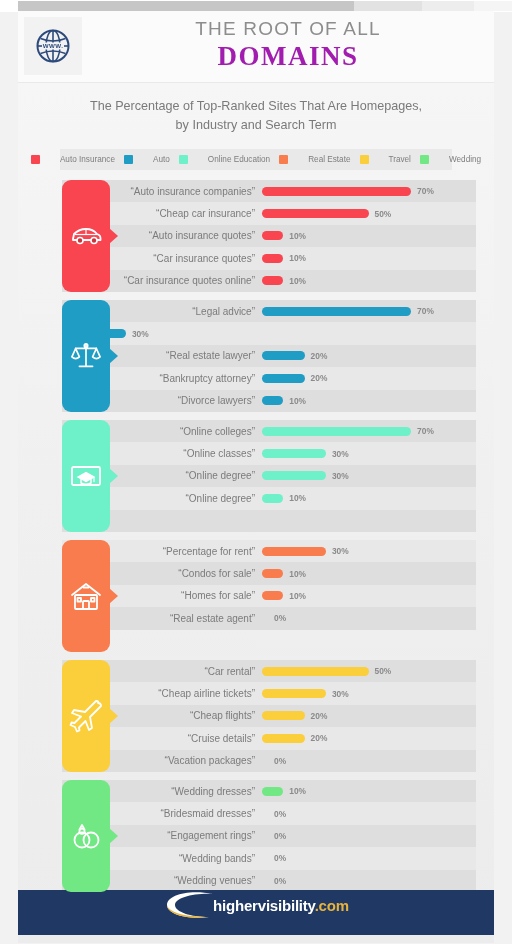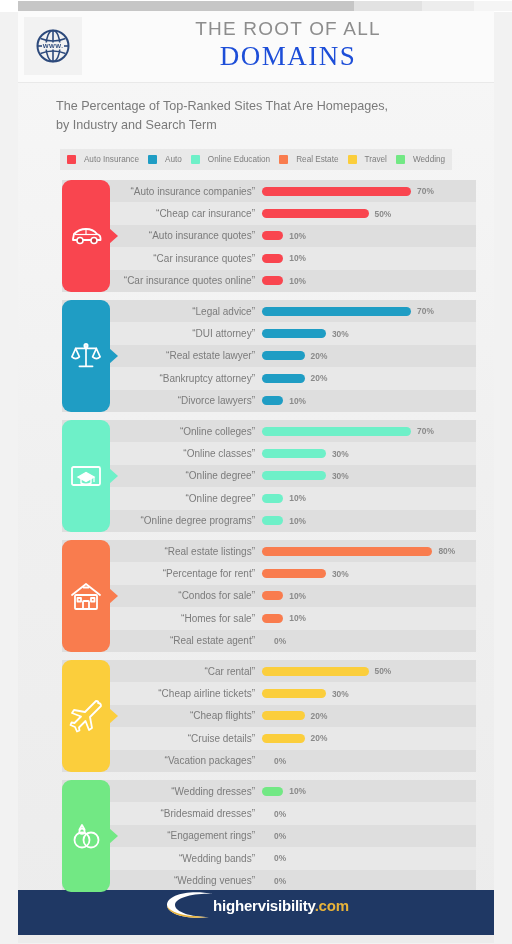--- a/index.html
+++ b/index.html
@@ -43,38 +43,38 @@
     display:flex; align-items:center; justify-content:center;
   }
   .title-wrap { position:absolute; left:80px; top:6px; width:380px; text-align:center; }
   .title-top {
     font-size: 19px; letter-spacing: 1.2px; color: #8d8d8d;
     font-family: "Liberation Sans", sans-serif; font-weight: 400;
     line-height: 24px;
   }
   .title-main {
     font-family: "Liberation Serif", serif;
-    font-weight: normal; font-size: 27px; color: #1d4ed8;
+    font-weight: bold; font-size: 27px; color: #a21caf;
     letter-spacing: 1.5px; line-height: 30px;
   }
 
   
   .subtitle {
-    margin: 14px auto 0; width: 400px; 
+    margin: 14px auto 0; width: 400px; text-align: center;
     font-size: 12.6px; color: #7a7a7a; line-height: 19px;
   }
 
   
   .legend {
     margin: 14px auto 0; width: 392px; height: 21px;
     background: #e9e9e9;
     display: flex; align-items: center; justify-content: center;
     gap: 9px; padding: 0 8px;
   }
-  .legend-item { display:flex; align-items:flex-end; gap:8px; }
+  .legend-item { display:flex; align-items:flex-end; gap:20px; }
   .legend-swatch { width: 9px; height: 9px; border-radius: 1px; display:block; }
   .legend-label { font-size: 8.2px; color: #7e7e7e; white-space: nowrap; }
 
   
   .sections { margin-top: 10px; }
   .section {
     position: relative;
     height: 112px;
     margin-bottom: 8px;
     padding-left: 44px;
@@ -252,21 +252,20 @@
       <div class="section">
         <div class="rows">
           <div class="row odd">
             <div class="row-label">“Legal advice”</div>
             <div class="bar-area">
               <span class="bar" style="width: 149.1px; background: rgb(31, 157, 196);"></span>
               <span class="bar-pct">70%</span>
             </div>
           </div>
           <div class="row even">
-            <div class="row-label">“DUI attorney”</div>
             <div class="bar-area">
               <span class="bar" style="width: 63.9px; background: rgb(31, 157, 196);"></span>
               <span class="bar-pct">30%</span>
             </div>
           </div>
           <div class="row odd">
             <div class="row-label">“Real estate lawyer”</div>
             <div class="bar-area">
               <span class="bar" style="width: 42.6px; background: rgb(31, 157, 196);"></span>
               <span class="bar-pct">20%</span>
@@ -323,46 +322,38 @@
             </div>
           </div>
           <div class="row even">
             <div class="row-label">“Online degree”</div>
             <div class="bar-area">
               <span class="bar" style="width: 21.3px; background: rgb(110, 240, 200);"></span>
               <span class="bar-pct">10%</span>
             </div>
           </div>
           <div class="row odd">
-            <div class="row-label">“Online degree programs”</div>
             <div class="bar-area">
               <span class="bar" style="width: 21.3px; background: rgb(110, 240, 200);"></span>
               <span class="bar-pct">10%</span>
             </div>
           </div>
         </div>
         <div class="icon-panel" style="background: rgb(110, 240, 200);">
           <svg width="34" height="30" viewBox="0 0 34 30">
         <rect x="3" y="6" width="28" height="18" rx="1.5" fill="none" stroke="#ffffff" stroke-width="1.8" stroke-linejoin="round" stroke-linecap="round"></rect>
         <path d="M9 16 L17 11.5 L25 16 L17 20.5 Z" fill="#ffffff" stroke="#ffffff" stroke-width="1.4"></path>
         <path d="M12 18 L12 22 Q17 24.5 22 22 L22 18" fill="none" stroke="#ffffff" stroke-width="1.4"></path>
         <line x1="25" y1="16" x2="25" y2="21" stroke="#ffffff" stroke-width="1.2"></line>
       </svg>
         </div>
         <div class="icon-notch" style="color: rgb(110, 240, 200);"></div>
       </div>
       <div class="section">
         <div class="rows">
-          <div class="row odd">
-            <div class="row-label">“Real estate listings”</div>
-            <div class="bar-area">
-              <span class="bar" style="width: 170.4px; background: rgb(249, 124, 78);"></span>
-              <span class="bar-pct">80%</span>
-            </div>
-          </div>
           <div class="row even">
             <div class="row-label">“Percentage for rent”</div>
             <div class="bar-area">
               <span class="bar" style="width: 63.9px; background: rgb(249, 124, 78);"></span>
               <span class="bar-pct">30%</span>
             </div>
           </div>
           <div class="row odd">
             <div class="row-label">“Condos for sale”</div>
             <div class="bar-area">

